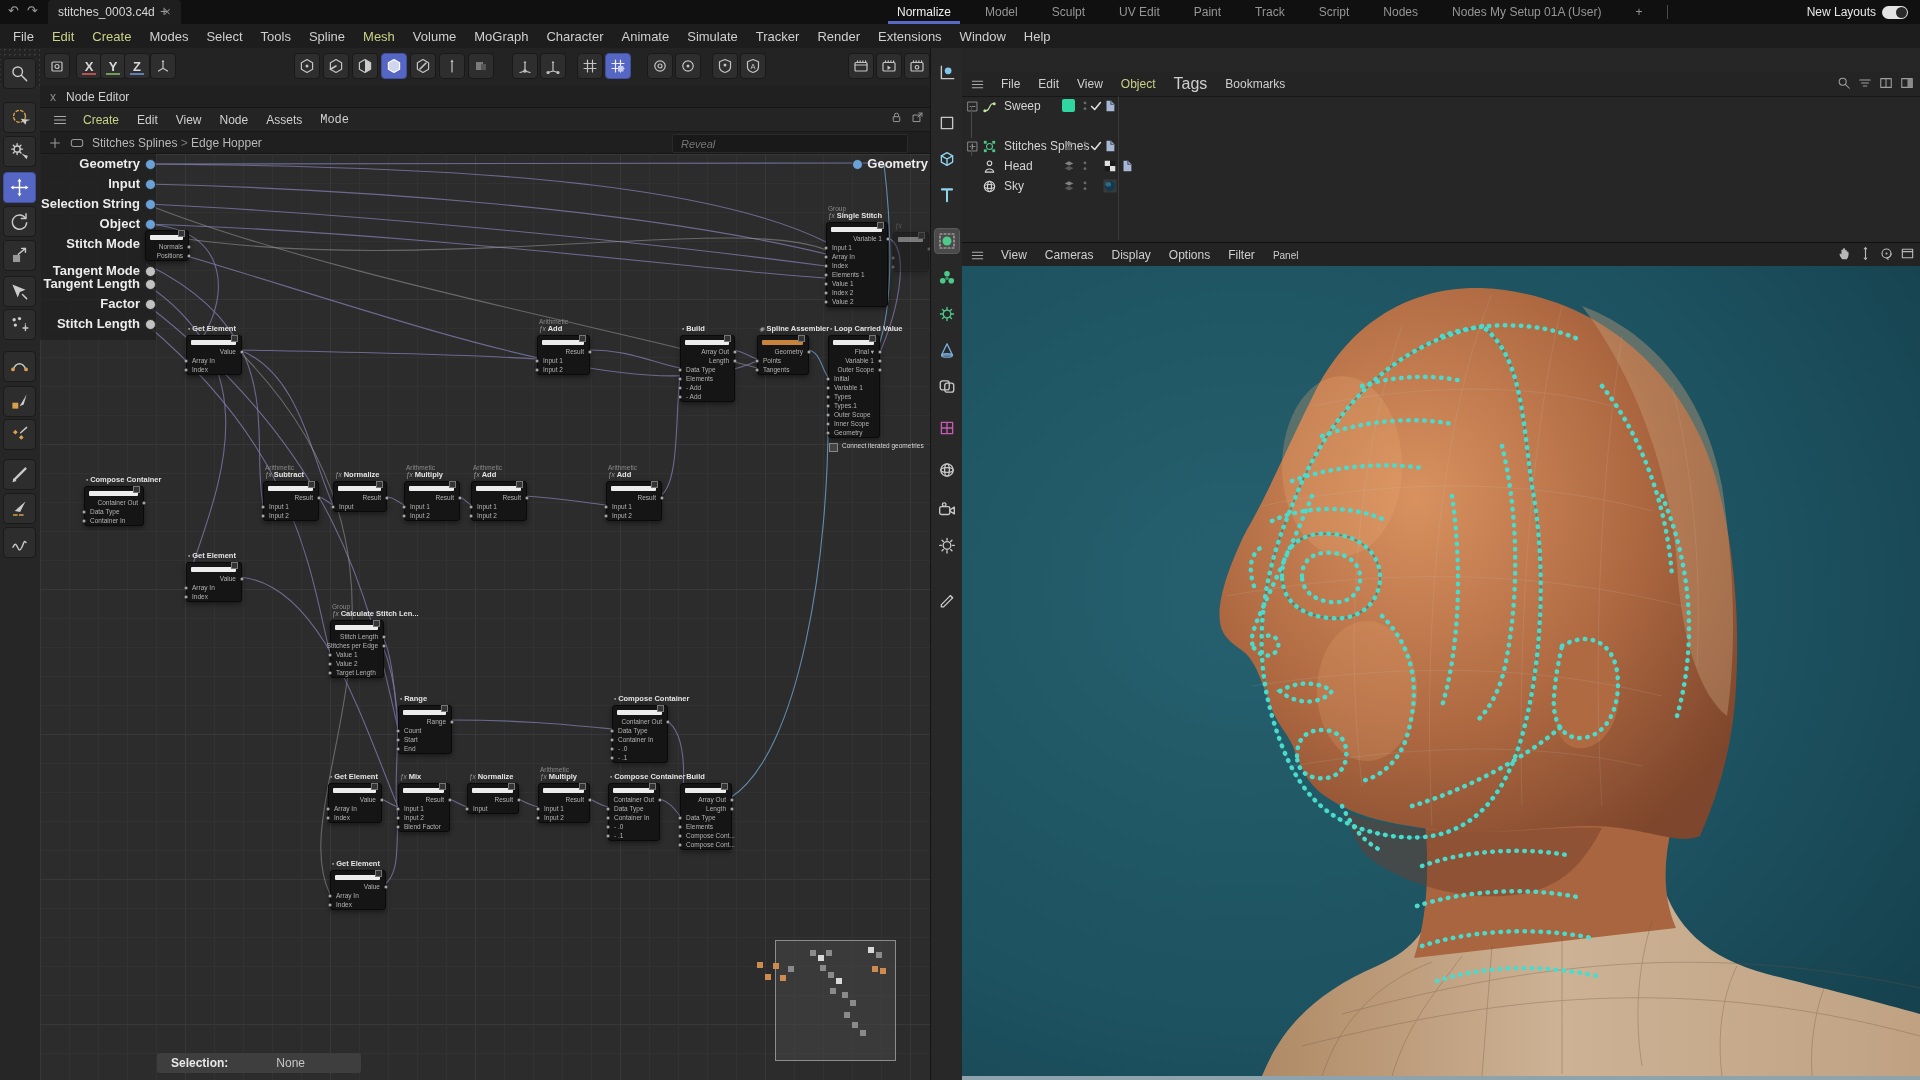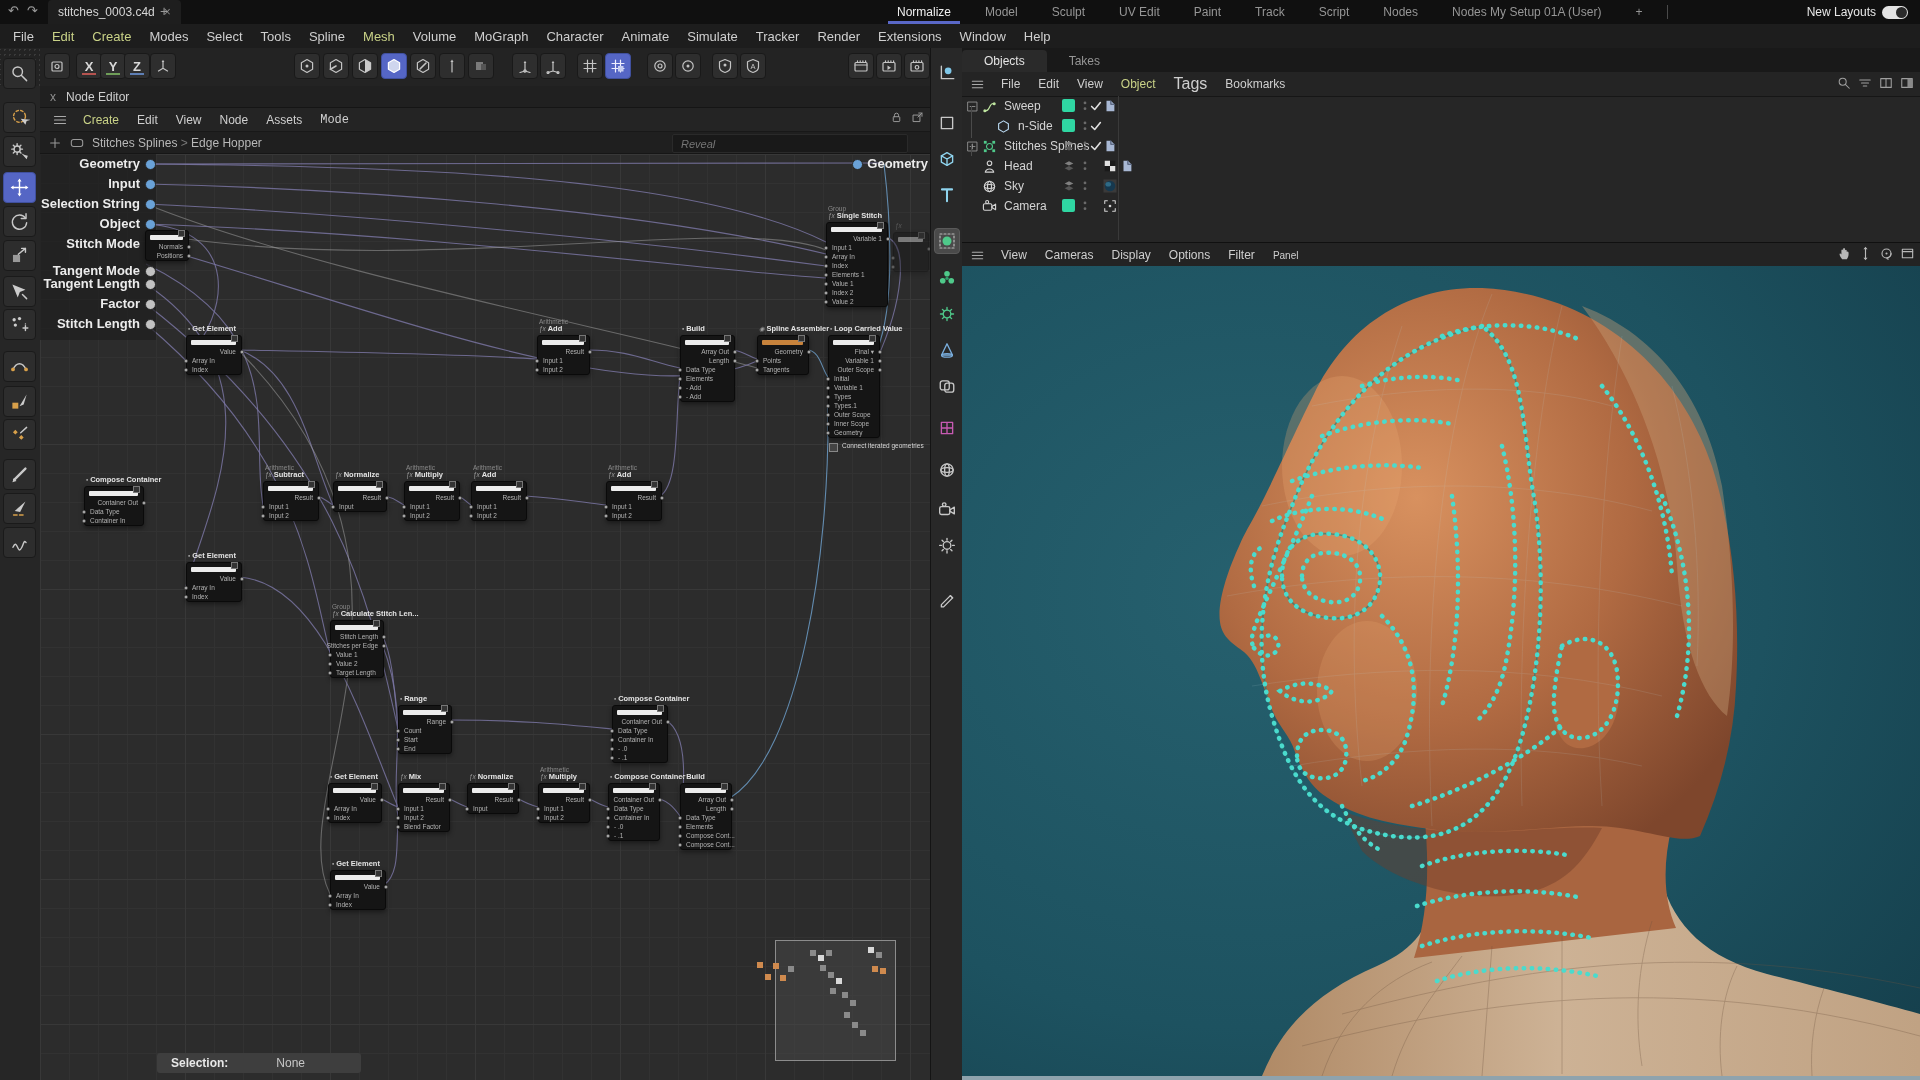--- a/index.html
+++ b/index.html
@@ -1154,24 +1154,20 @@
       </div>
       <div class="pbtn" style="top: 538px;">
         <svg viewBox="0 0 16 16" width="100%" height="100%" fill="none" stroke="currentColor" stroke-width="1.2" stroke-linecap="round" stroke-linejoin="round">
           <path d="M3 13l8-8 2 2-8 8H3z"></path>
           <path d="M11 5l2 2"></path>
         </svg>
       </div>
     </div>
 
   <div class="rpanel">
-    <div class="om-tabs" id="omtabs">
-        <div class="om-tab active">Objects</div>
-        <div class="om-tab">Takes</div>
-      </div>
     <div class="om-menus" id="ommenus">
         <div class="burger">
           <svg viewBox="0 0 16 16" width="100%" height="100%" fill="none" stroke="currentColor" stroke-width="1.2" stroke-linecap="round" stroke-linejoin="round">
             <path d="M2.5 4.5h11M2.5 8h11M2.5 11.5h11"></path>
           </svg>
         </div>
         <div class="mi" style="font-size: 12px;">File</div>
         <div class="mi" style="font-size: 12px;">Edit</div>
         <div class="mi" style="font-size: 12px;">View</div>
         <div class="mi hl" style="font-size: 12px;">Object</div>
@@ -1233,43 +1229,20 @@
               <path d="M3 8.5L6.5 12 13 4" stroke-width="1.8" stroke="#e0e0e0"></path>
             </svg>
           </div>
           <div class="tcol" style="left: 141px;">
             <svg viewBox="0 0 16 16" width="100%" height="100%" fill="none" stroke="currentColor" stroke-width="1.2" stroke-linecap="round" stroke-linejoin="round">
               <path d="M4 2h5l4 4v8H4z" fill="#a8b8d4" stroke="none"></path>
               <path d="M9 2v4h4" stroke="#44506a" fill="none"></path>
             </svg>
           </div>
         </div>
-        <div class="trow" style="top: 20px;">
-          <div class="exp" style="margin-left: 19px;"></div>
-          <div class="oicon">
-            <svg viewBox="0 0 16 16" width="100%" height="100%" fill="none" stroke="currentColor" stroke-width="1.2" stroke-linecap="round" stroke-linejoin="round">
-              <path d="M8 2l5.2 3v6L8 14l-5.2-3V5z" stroke="#b8d8f0"></path>
-            </svg>
-          </div>
-          <div class="nm">n-Side</div>
-          <div class="tcol" style="left: 100px;">
-            <div class="state-green"></div>
-          </div>
-          <div class="tcol" style="left: 116px;">
-            <svg viewBox="0 0 16 16" width="100%" height="100%" fill="none" stroke="currentColor" stroke-width="1.2" stroke-linecap="round" stroke-linejoin="round">
-              <circle cx="8" cy="4.5" r="1.6" fill="#6a6a6a" stroke="none"></circle>
-              <circle cx="8" cy="11" r="1.6" fill="#6a6a6a" stroke="none"></circle>
-            </svg>
-          </div>
-          <div class="tcol" style="left: 127px;">
-            <svg viewBox="0 0 16 16" width="100%" height="100%" fill="none" stroke="currentColor" stroke-width="1.2" stroke-linecap="round" stroke-linejoin="round">
-              <path d="M3 8.5L6.5 12 13 4" stroke-width="1.8" stroke="#e0e0e0"></path>
-            </svg>
-          </div>
-        </div>
         <div class="trow" style="top: 40px;">
           <div class="exp">
             <svg viewBox="0 0 16 16" width="100%" height="100%" fill="none" stroke="currentColor" stroke-width="1.2" stroke-linecap="round" stroke-linejoin="round">
               <rect x="1.5" y="1.5" width="13" height="13"></rect>
               <path d="M4.5 8h7M8 4.5v7"></path>
             </svg>
           </div>
           <div class="oicon">
             <svg viewBox="0 0 16 16" width="100%" height="100%" fill="none" stroke="currentColor" stroke-width="1.2" stroke-linecap="round" stroke-linejoin="round">
               <circle cx="8" cy="8" r="3.2" stroke="#4fc98a"></circle>
@@ -1360,46 +1333,20 @@
               <rect x="2" y="2" width="6" height="6" fill="#e0e0e0" stroke="none"></rect>
               <rect x="8" y="8" width="6" height="6" fill="#e0e0e0" stroke="none"></rect>
               <rect x="8" y="2" width="6" height="6" fill="#1a1a1a" stroke="none"></rect>
               <rect x="2" y="8" width="6" height="6" fill="#1a1a1a" stroke="none"></rect>
             </svg>
           </div>
           <div class="tcol" style="left: 158px;">
             <svg viewBox="0 0 16 16" width="100%" height="100%" fill="none" stroke="currentColor" stroke-width="1.2" stroke-linecap="round" stroke-linejoin="round">
               <path d="M4 2h5l4 4v8H4z" fill="#a8b8d4" stroke="none"></path>
               <path d="M9 2v4h4" stroke="#44506a" fill="none"></path>
-            </svg>
-          </div>
-        </div>
-        <div class="trow" style="top: 100px;">
-          <div class="exp"></div>
-          <div class="oicon">
-            <svg viewBox="0 0 16 16" width="100%" height="100%" fill="none" stroke="currentColor" stroke-width="1.2" stroke-linecap="round" stroke-linejoin="round">
-              <rect x="1.5" y="5" width="9" height="7" rx="1.5"></rect>
-              <path d="M10.5 8l4-2.5v6l-4-2.5z"></path>
-              <circle cx="5.5" cy="3.2" r="1.6"></circle>
-            </svg>
-          </div>
-          <div class="nm">Camera</div>
-          <div class="tcol" style="left: 100px;">
-            <div class="state-green"></div>
-          </div>
-          <div class="tcol" style="left: 116px;">
-            <svg viewBox="0 0 16 16" width="100%" height="100%" fill="none" stroke="currentColor" stroke-width="1.2" stroke-linecap="round" stroke-linejoin="round">
-              <circle cx="8" cy="4.5" r="1.6" fill="#6a6a6a" stroke="none"></circle>
-              <circle cx="8" cy="11" r="1.6" fill="#6a6a6a" stroke="none"></circle>
-            </svg>
-          </div>
-          <div class="tcol" style="left: 141px;">
-            <svg viewBox="0 0 16 16" width="100%" height="100%" fill="none" stroke="currentColor" stroke-width="1.2" stroke-linecap="round" stroke-linejoin="round">
-              <path d="M2 5V2h3M11 2h3v3M14 11v3h-3M5 14H2v-3"></path>
-              <circle cx="8" cy="8" r="1.5" fill="currentColor" stroke="none"></circle>
             </svg>
           </div>
         </div>
       </div>
     <div class="tree-div"></div>
     <div class="vpmenu" id="vpmenu">
         <div class="burger">
           <svg viewBox="0 0 16 16" width="100%" height="100%" fill="none" stroke="currentColor" stroke-width="1.2" stroke-linecap="round" stroke-linejoin="round">
             <path d="M2.5 4.5h11M2.5 8h11M2.5 11.5h11"></path>
           </svg>

